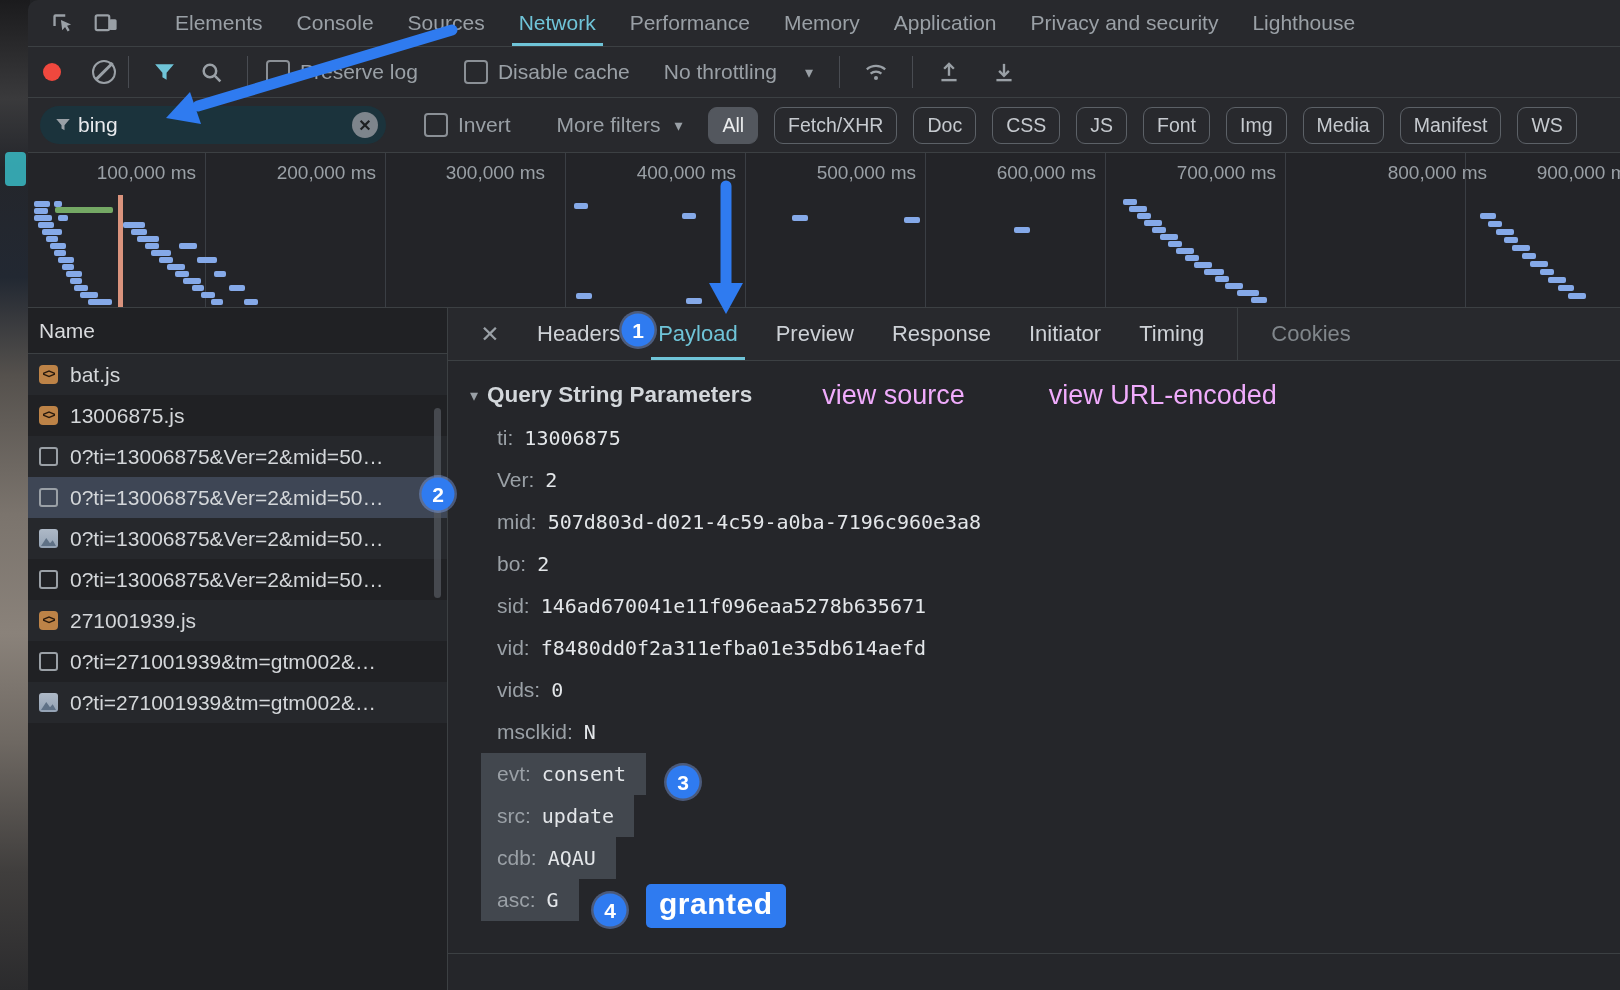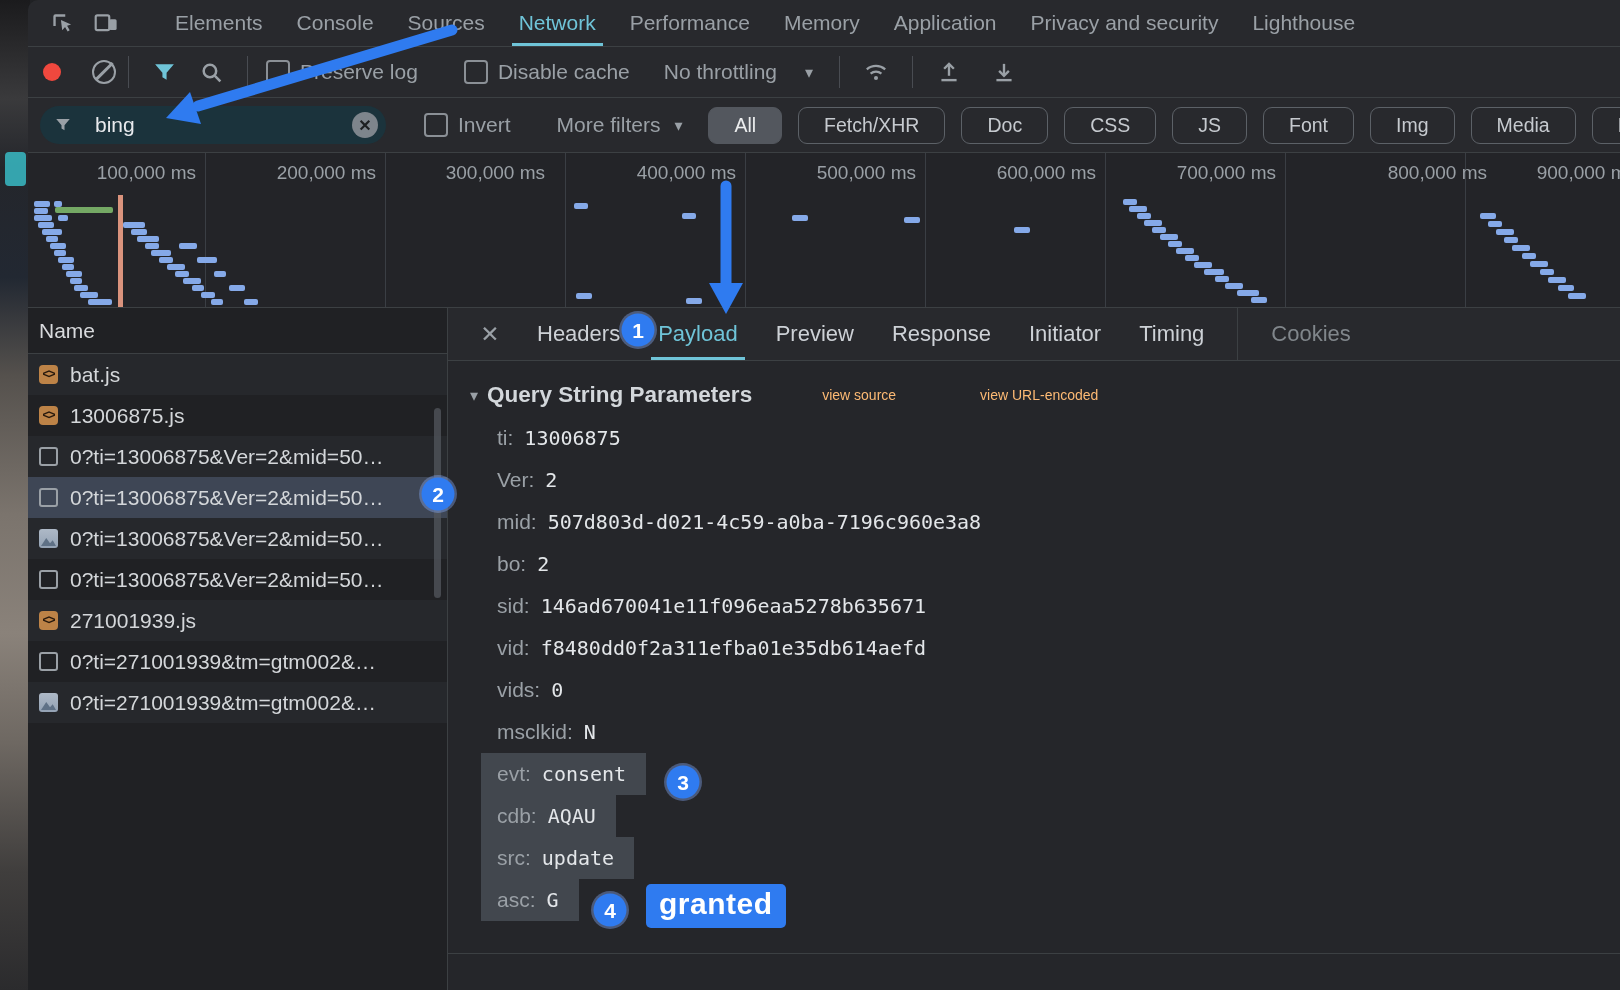--- a/index.html
+++ b/index.html
@@ -35,26 +35,26 @@
   .checkbox{width:20px;height:20px;border:2px solid #8b9096;border-radius:4px;background:transparent;flex:none;}
   .tb-label{font-size:21px;color:#9aa0a6;margin-left:10px;white-space:nowrap;}
   .caret{color:#9aa0a6;font-size:16px;}
   .throttle{display:flex;align-items:center;margin-left:30px;}
   .throttle .caret{margin-left:28px;}
 
   
   .filterbar{height:54px;background:#28292d;border-bottom:1px solid #3c4043;display:flex;align-items:center;overflow:hidden;}
   .filter-pill{margin-left:12px;width:346px;height:38px;border-radius:19px;background:#1b333c;display:flex;align-items:center;padding:0 8px 0 14px;box-sizing:border-box;flex:none;}
   .filter-pill svg{flex:none;}
-  .filter-pill input{flex:1;min-width:0;background:transparent;border:none;outline:none;color:#e8eaed;font-size:21px;font-family:inherit;margin-left:21px;}
+  .filter-pill input{flex:1;min-width:0;background:transparent;border:none;outline:none;color:#e8eaed;font-size:21px;font-family:inherit;margin-left:4px;}
   .clear-btn{width:26px;height:26px;border-radius:50%;background:#7e858c;color:#1e2022;font-size:16px;font-weight:bold;display:flex;align-items:center;justify-content:center;flex:none;}
   .clear-btn::before{content:"✕";}
   .grp{display:flex;align-items:center;}
   .chips{display:flex;align-items:center;margin-left:26px;gap:16px;}
-  .chip{height:35px;padding:0 25px;border:1.5px solid #5c6167;border-radius:9px;color:#c6cacf;font-size:19.5px;display:flex;align-items:center;white-space:nowrap;flex:none;}
+  .chip{height:35px;padding:0 13px;border:1.5px solid #5c6167;border-radius:9px;color:#c6cacf;font-size:19.5px;display:flex;align-items:center;white-space:nowrap;flex:none;}
   .chip.active{background:#53575e;border-color:#53575e;color:#eceeef;}
 
   
   .overview{position:relative;height:154px;background:#232428;border-bottom:1px solid #3c4043;overflow:hidden;}
   .gridline{position:absolute;top:0;bottom:0;width:1px;background:#3a3e44;}
   .time-label{position:absolute;top:9px;font-size:19px;color:#9aa0a6;transform:translateX(-100%);padding-right:9px;white-space:nowrap;}
   .wbar{position:absolute;height:6px;border-radius:2px;background:var(--barblue,#85a9e8);}
   .wbar.green{background:var(--bargreen,#74a864);}
   .ov-marker{position:absolute;width:5px;background:var(--marker,#e59a82);opacity:.95;}
 
@@ -82,21 +82,21 @@
   .dtab.active{color:var(--accent,#6fc4d8);}
   .dtab.active::after{content:"";position:absolute;left:12px;right:12px;bottom:0;height:3.5px;background:var(--accent,#6fc4d8);}
   .dtab.dim{color:#80868b;}
   .dtabs-div{width:1px;height:52px;background:#3c4043;margin:0 14px;flex:none;}
 
   .payload{flex:1;padding:12px 0 0 22px;position:relative;overflow:hidden;}
   .payload-header{height:44px;display:flex;align-items:center;}
   .tri{color:#9aa0a6;font-size:16px;margin-right:9px;}
   .tri::before{content:"▾";}
   .qsp-title{font-size:22.5px;font-weight:bold;color:#d3d7db;white-space:nowrap;}
-  .view-link{color:#fdba74;font-size:14px;white-space:nowrap;}
+  .view-link{color:#f0abfc;font-size:27px;white-space:nowrap;}
   .vs{margin-left:70px;} .vu{margin-left:84px;}
   .prow{height:42px;padding-left:27px;display:flex;align-items:stretch;}
   .prow-inner{display:flex;align-items:center;height:100%;}
   .prow.hl{padding-left:11px;}
   .prow.hl .prow-inner{background:#42474e;padding:0 20px 0 16px;}
   .pk{color:#9aa0a6;font-weight:normal;font-size:21px;margin-right:11px;white-space:nowrap;}
   .pv{font-family:"DejaVu Sans Mono",monospace;font-size:20px;color:#e3e6e9;white-space:nowrap;}
   .bottom-line{position:absolute;left:0;right:0;top:645px;height:1px;background:#3c4043;}
 
   
@@ -449,28 +449,28 @@
     </span>
   </div>
               <div class="prow hl">
     <span class="prow-inner">
       <span class="pk">evt:</span>
       <span class="pv">consent</span>
     </span>
   </div>
               <div class="prow hl">
     <span class="prow-inner">
+      <span class="pk">src:</span>
+      <span class="pv">update</span>
+    </span>
+  </div>
+              <div class="prow hl">
+    <span class="prow-inner">
       <span class="pk">cdb:</span>
       <span class="pv">AQAU</span>
-    </span>
-  </div>
-              <div class="prow hl">
-    <span class="prow-inner">
-      <span class="pk">src:</span>
-      <span class="pv">update</span>
     </span>
   </div>
               <div class="prow hl">
     <span class="prow-inner">
       <span class="pk">asc:</span>
       <span class="pv">G</span>
     </span>
   </div>
             </div>
         </div>

